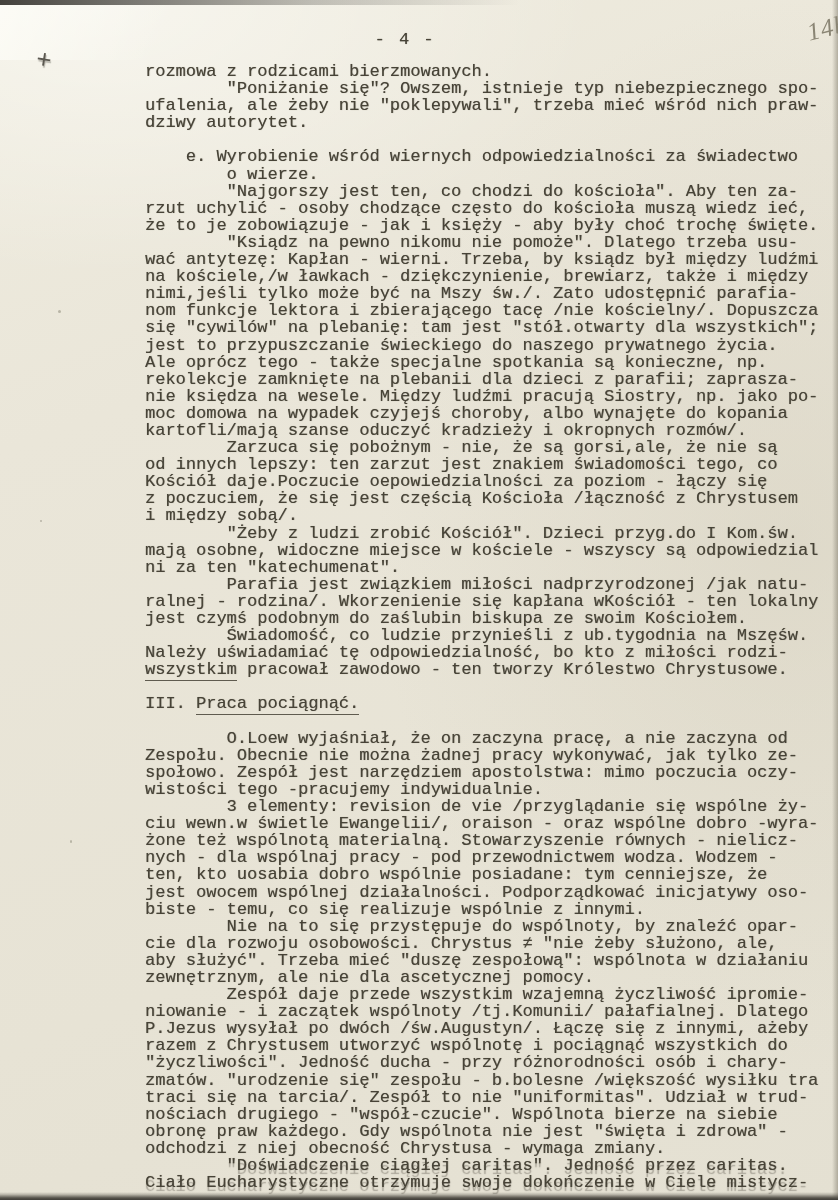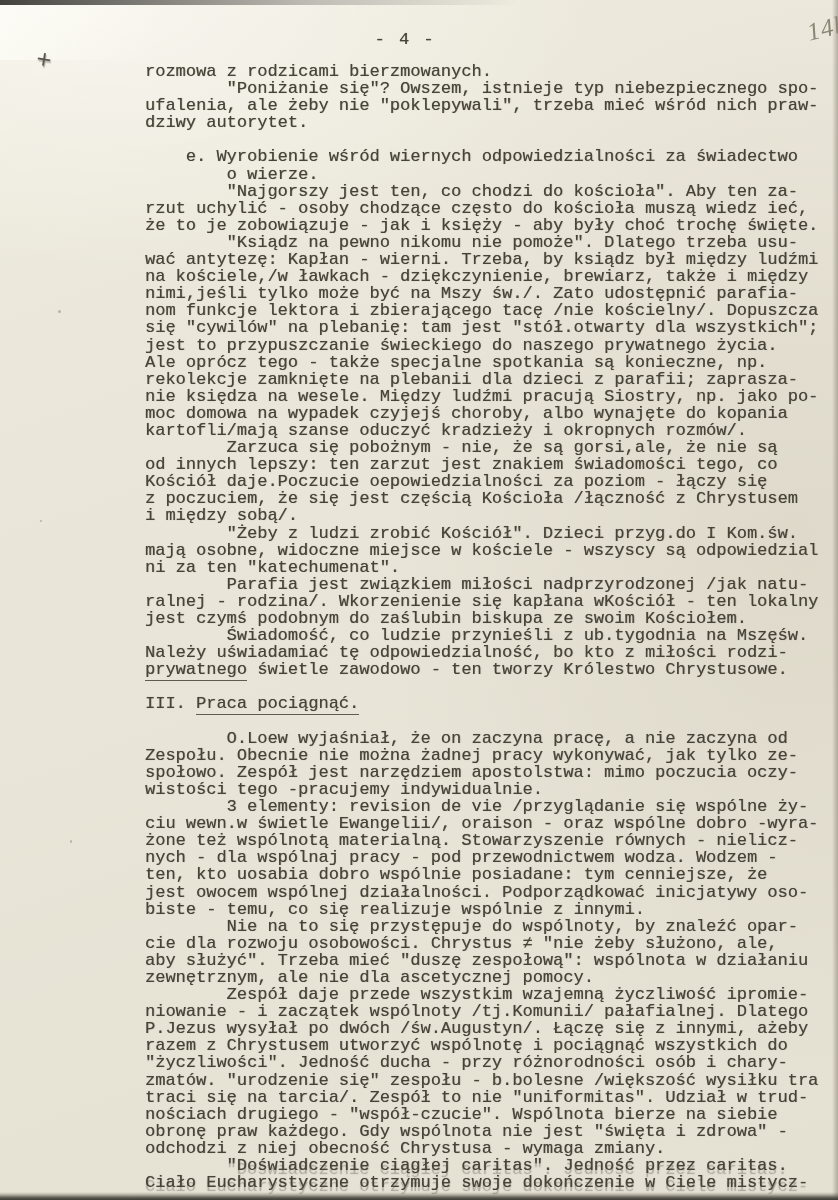--- a/index.html
+++ b/index.html
@@ -125,21 +125,21 @@
       <div class="line">z poczuciem, że się jest częścią Kościoła /łączność z Chrystusem</div>
       <div class="line">i między sobą/.</div>
       <div class="line">        "Żeby z ludzi zrobić Kościół". Dzieci przyg.do I Kom.św.</div>
       <div class="line">mają osobne, widoczne miejsce w kościele - wszyscy są odpowiedzial</div>
       <div class="line">ni za ten "katechumenat".</div>
       <div class="line">        Parafia jest związkiem miłości nadprzyrodzonej /jak natu-</div>
       <div class="line">ralnej - rodzina/. Wkorzenienie się kapłana wKościół - ten lokalny</div>
       <div class="line">jest czymś podobnym do zaślubin biskupa ze swoim Kościołem.</div>
       <div class="line">        Świadomość, co ludzie przynieśli z ub.tygodnia na Mszęśw.</div>
       <div class="line">Należy uświadamiać tę odpowiedzialność, bo kto z miłości rodzi-</div>
-      <div class="line"><span class="u">prywatnego</span><span> świetle zawodowo - ten tworzy Królestwo Chrystusowe.</span></div>
+      <div class="line"><span class="u">wszystkim</span><span> pracował zawodowo - ten tworzy Królestwo Chrystusowe.</span></div>
       <div class="line">&nbsp;</div>
       <div class="line"><span>III. </span><span class="u">Praca pociągnąć.</span></div>
       <div class="line">&nbsp;</div>
       <div class="line">        O.Loew wyjaśniał, że on zaczyna pracę, a nie zaczyna od</div>
       <div class="line">Zespołu. Obecnie nie można żadnej pracy wykonywać, jak tylko ze-</div>
       <div class="line">społowo. Zespół jest narzędziem apostolstwa: mimo poczucia oczy-</div>
       <div class="line">wistości tego -pracujemy indywidualnie.</div>
       <div class="line">        3 elementy: revision de vie /przyglądanie się wspólne ży-</div>
       <div class="line">ciu wewn.w świetle Ewangelii/, oraison - oraz wspólne dobro -wyra-</div>
       <div class="line">żone też wspólnotą materialną. Stowarzyszenie równych - nielicz-</div>

